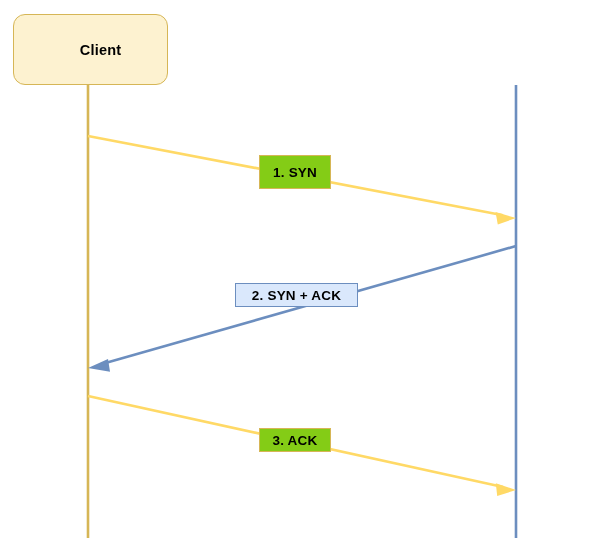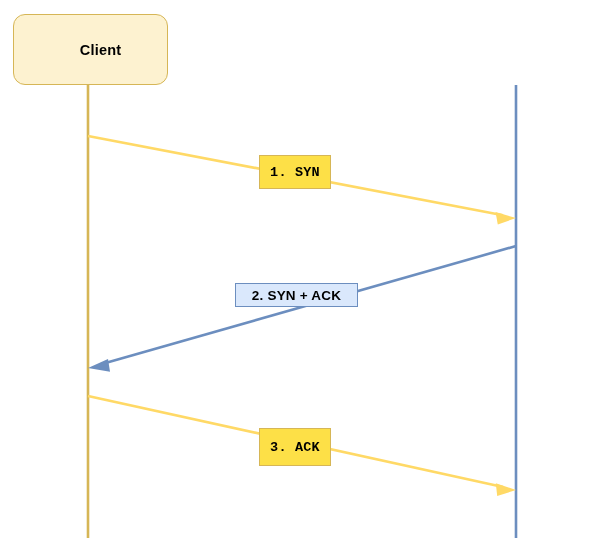--- a/index.html
+++ b/index.html
@@ -62,23 +62,22 @@
     display: flex;
     align-items: center;
     justify-content: center;
     font-size: 13.5px;
     font-weight: bold;
     color: #000000;
     white-space: nowrap;
     letter-spacing: 0.2px;
   }
   .message-label.gold {
-    background: #fde047;
+    background: #84cc16;
     border: 1.4px solid #D6B656;
-    font-family: Liberation Mono, monospace;
   }
   .message-label.blue {
     background: #DAE8FC;
     border: 1.4px solid #6C8EBF;
   }
   #message-label-1 {
     left: 259px;
     top: 155px;
     width: 72px;
     height: 34px;
@@ -86,21 +85,21 @@
   #message-label-2 {
     left: 235px;
     top: 283px;
     width: 123px;
     height: 24px;
   }
   #message-label-3 {
     left: 259px;
     top: 428px;
     width: 72px;
-    height: 38px;
+    height: 24px;
   }
 </style>
 </head>
 <body>
 
 <div id="diagram-canvas">
 
   <svg id="diagram-svg" viewBox="0 0 600 552" xmlns="http://www.w3.org/2000/svg">
 
     <line x1="88" y1="85" x2="88" y2="538" stroke="#D6B656" stroke-width="2.6" stroke-linecap="butt"></line>

